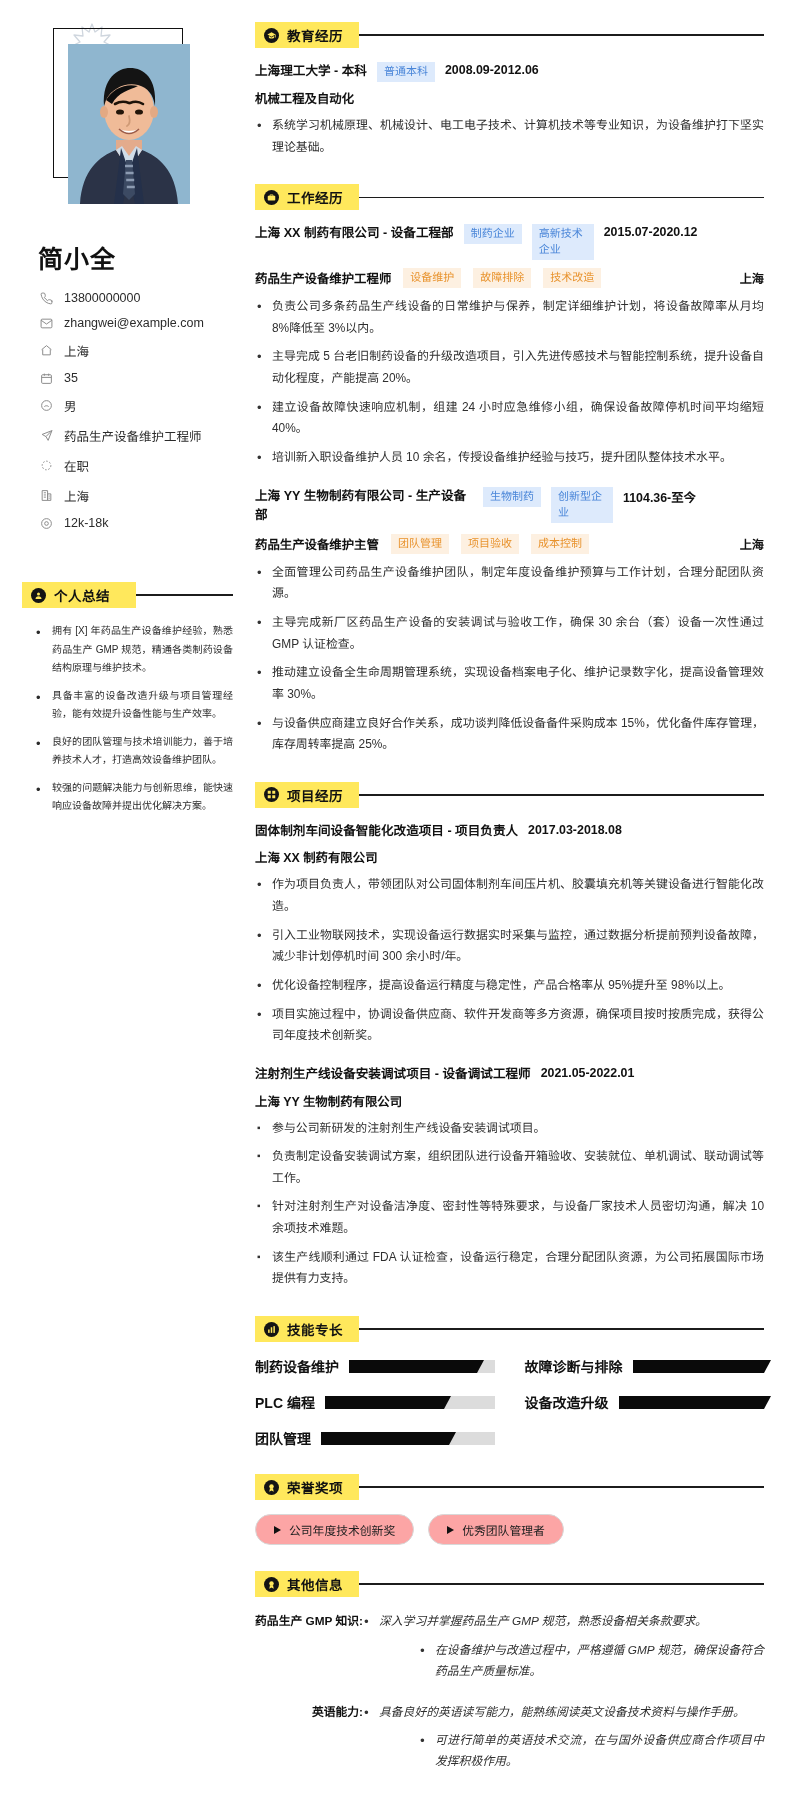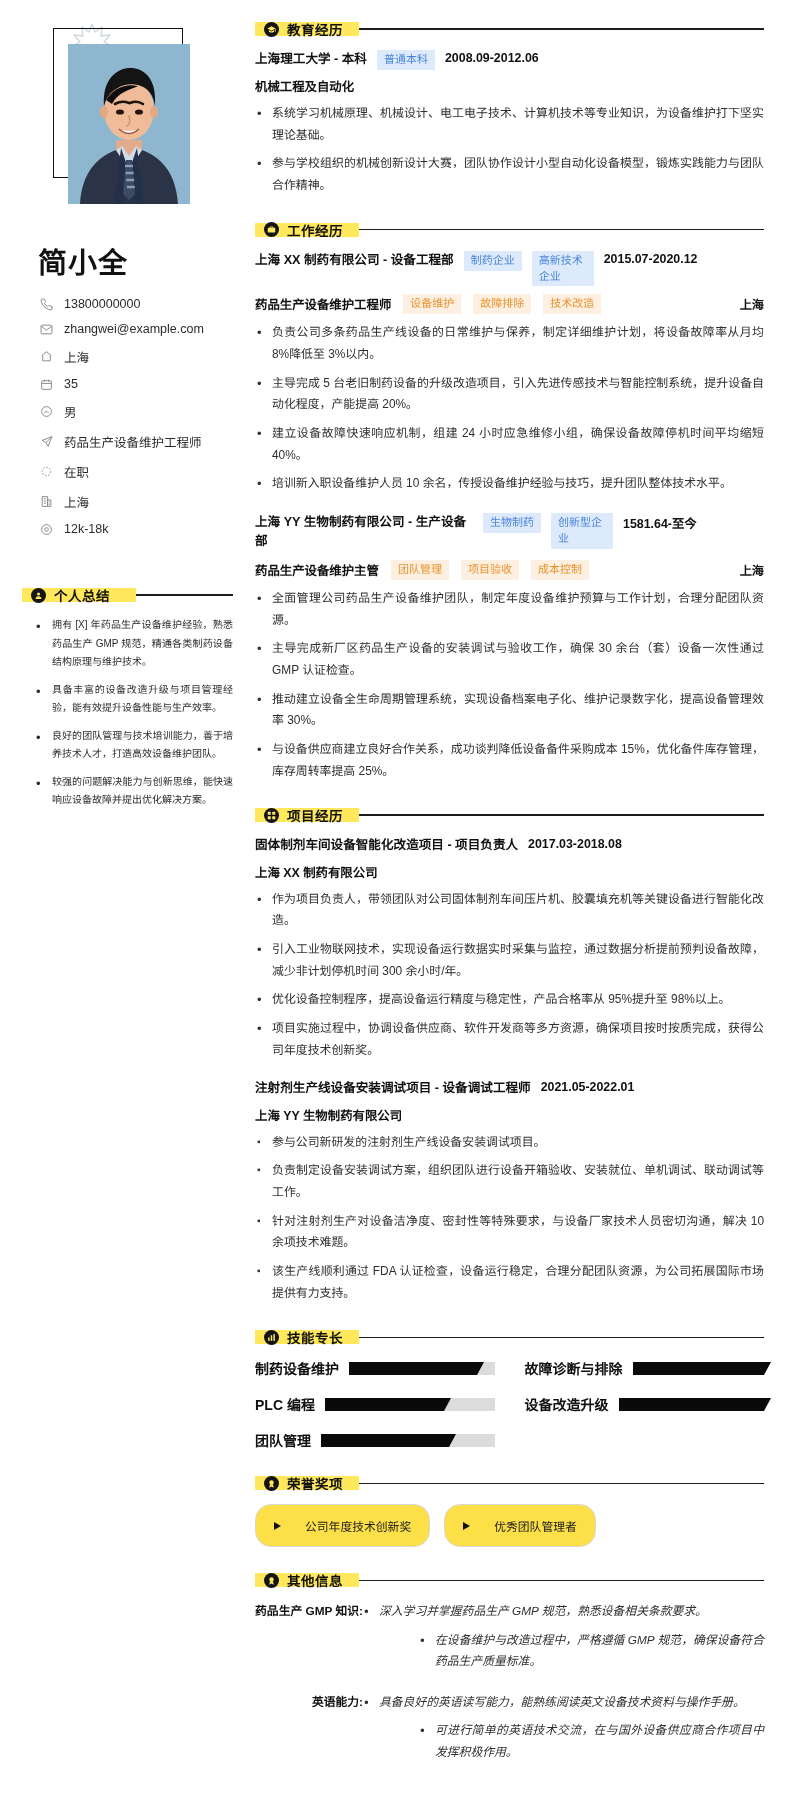--- a/index.html
+++ b/index.html
@@ -57,21 +57,21 @@
     position: absolute;
     left: 10px;
     top: -14px;
     width: 44px;
     height: 44px;
     z-index: 0;
   }
 
   .pname {
     margin: 28px 0 16px 16px;
-    font-size: 29px;
+    font-size: 25px;
     font-weight: bold;
     letter-spacing: 1px;
     color: #111;
   }
   .contact-list { margin-left: 16px; }
   .contact-row {
     display: flex;
     align-items: center;
     margin-bottom: 11px;
     font-size: 12.5px;
@@ -93,21 +93,21 @@
     display: flex;
     align-items: center;
     margin-bottom: 14px;
     position: relative;
   }
   .sec-head .tagbox {
     display: inline-flex;
     align-items: center;
     background: #ffe85c;
     padding: 5px 16px 5px 9px;
-    height: 14px;
+    height: 26px;
   }
   .sec-head .sicon {
     width: 15px; height: 15px;
     border-radius: 50%;
     background: #141414;
     display: inline-flex;
     align-items: center;
     justify-content: center;
     margin-right: 8px;
     flex: 0 0 15px;
@@ -285,27 +285,27 @@
     right: -7px; top: 0;
     border-top: 13px solid #0a0a0a;
     border-right: 7px solid transparent;
   }
 
   
   .awards-row { display: flex; gap: 14px; flex-wrap: wrap; margin-top: 2px; }
   .award-pill {
     display: inline-flex;
     align-items: center;
-    gap: 24px;
+    gap: 8px;
     border: 1.2px solid #d8d8d8;
     border-radius: 16px;
-    padding: 12px 18px;
+    padding: 6px 18px;
     font-size: 11.8px;
     color: #222;
-    background: #fde047;
+    background: #fca5a5;
   }
   .award-pill .tri {
     width: 0; height: 0;
     border-left: 7px solid #111;
     border-top: 4.5px solid transparent;
     border-bottom: 4.5px solid transparent;
   }
 
   
   .other-item { display: flex; margin-bottom: 12px; gap: 0; }
@@ -511,21 +511,20 @@
         <div class="entry-top">
           <div class="entry-left">
             <span class="entry-title">上海理工大学 - 本科</span>
             <span class="chip blue orange-none" style="max-width:none;white-space:nowrap;">普通本科</span>
           </div>
           <span class="entry-date">2008.09-2012.06</span>
         </div>
         <div class="entry-sub">机械工程及自动化</div>
         <ul class="blist">
           <li>系统学习机械原理、机械设计、电工电子技术、计算机技术等专业知识，为设备维护打下坚实理论基础。</li>
-          <li class="sq-item">参与学校组织的机械创新设计大赛，团队协作设计小型自动化设备模型，锻炼实践能力与团队合作精神。</li>
         </ul>
       </div>
     </section>
 
     <section class="section">
       <div class="sec-head">
         <span class="tagbox">
           <span class="sicon">
             <svg width="9" height="9" viewBox="0 0 24 24" fill="#ffe85c">
                 <path d="M9 4h6a2 2 0 0 1 2 2v1h3a2 2 0 0 1 2 2v9a2 2 0 0 1-2 2H4a2 2 0 0 1-2-2V9a2 2 0 0 1 2-2h3V6a2 2 0 0 1 2-2zm0 3h6V6H9z"></path>
@@ -562,21 +561,21 @@
         </ul>
       </div>
 
       <div class="entry" style="margin-top:18px;">
         <div class="entry-top">
           <div class="entry-left">
             <span class="entry-title" style="max-width:218px;">上海 YY 生物制药有限公司 - 生产设备部</span>
             <span class="chip blue">生物制药</span>
             <span class="chip blue">创新型企业</span>
           </div>
-          <span class="entry-date">1581.64-至今</span>
+          <span class="entry-date">1104.36-至今</span>
         </div>
         <div class="role-row">
           <div class="role-left">
             <span class="role-name">药品生产设备维护主管</span>
             <span class="chip orange wide">团队管理</span>
             <span class="chip orange wide">项目验收</span>
             <span class="chip orange wide">成本控制</span>
           </div>
           <span class="role-loc">上海</span>
         </div>

